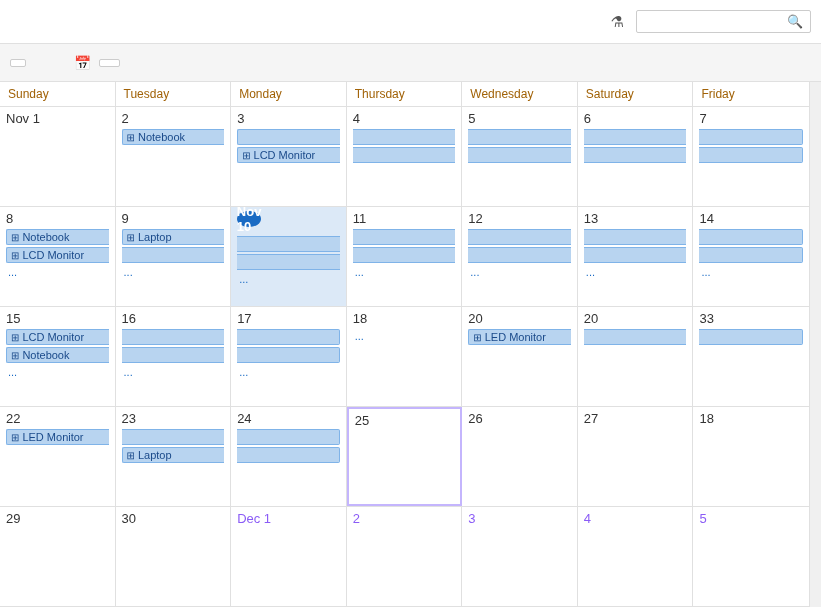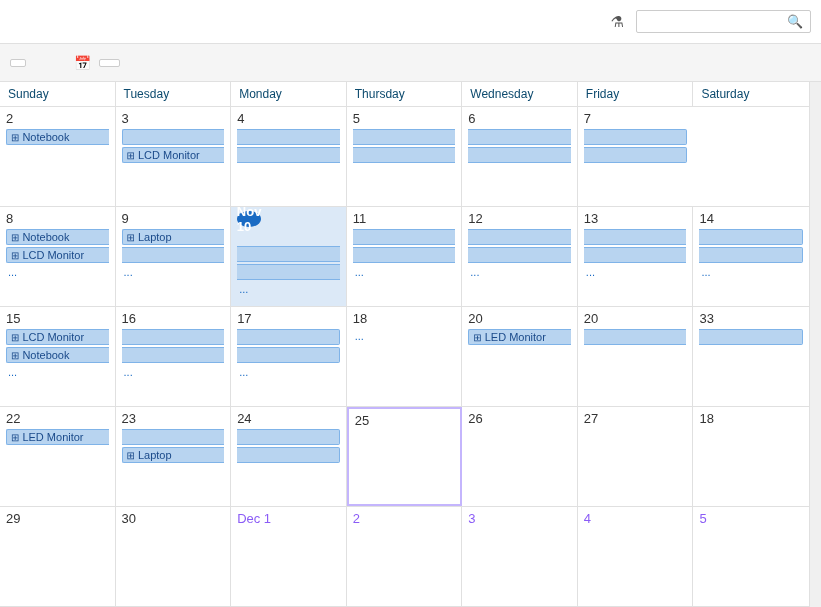--- a/index.html
+++ b/index.html
@@ -117,21 +117,21 @@
     }
     .day-headers {
       display: grid;
       grid-template-columns: repeat(7, 1fr);
       border-bottom: 1px solid #e0e0e0;
       background: #fff;
     }
     .day-header {
       padding: 5px 8px;
       font-size: 12px;
-      color: #0c4a6e;
+      color: #a16207;
       border-right: 1px solid #e0e0e0;
       font-weight: 400;
     }
     .day-header:last-child { border-right: none; }
 
     .calendar-grid {
       display: flex;
       flex-direction: column;
       flex: 1;
     }
@@ -163,21 +163,21 @@
       background: #1a6bc4;
       color: #fff;
       border-radius: 50%;
       width: 24px;
       height: 16px;
       display: flex;
       align-items: center;
       justify-content: center;
       font-size: 13px;
       font-weight: 600;
-      margin-bottom: 19px;
+      margin-bottom: 9px;
     }
     .day-cell.selected-cell {
       border: 2px solid #c4b5fd;
     }
     .day-cell.other-month .day-number {
       color: #8b5cf6;
     }
 
     
     .res-bar {
@@ -273,26 +273,29 @@
 
 <div class="main-area">
   <div class="calendar-area">
 
     <div class="day-headers" id="day-headers-row">
         <div class="day-header">Sunday</div>
         <div class="day-header">Tuesday</div>
         <div class="day-header">Monday</div>
         <div class="day-header">Thursday</div>
         <div class="day-header">Wednesday</div>
+        <div class="day-header">Saturday</div>
         <div class="day-header">Friday</div>
-        <div class="day-header">Saturday</div>
       </div>
 
     <div class="calendar-grid" id="calendar-grid">
         <div class="week-row">
+          <div class="day-cell">
+            <span class="day-number">Nov 1</span>
+          </div>
           <div class="day-cell">
             <span class="day-number">2</span>
             <div class="res-bar extend-right"><span class="res-icon">⊞</span>Notebook</div>
           </div>
           <div class="day-cell">
             <span class="day-number">3</span>
             <div class="res-bar extend-right">&nbsp;</div>
             <div class="res-bar extend-right"><span class="res-icon">⊞</span>LCD Monitor</div>
           </div>
           <div class="day-cell">

